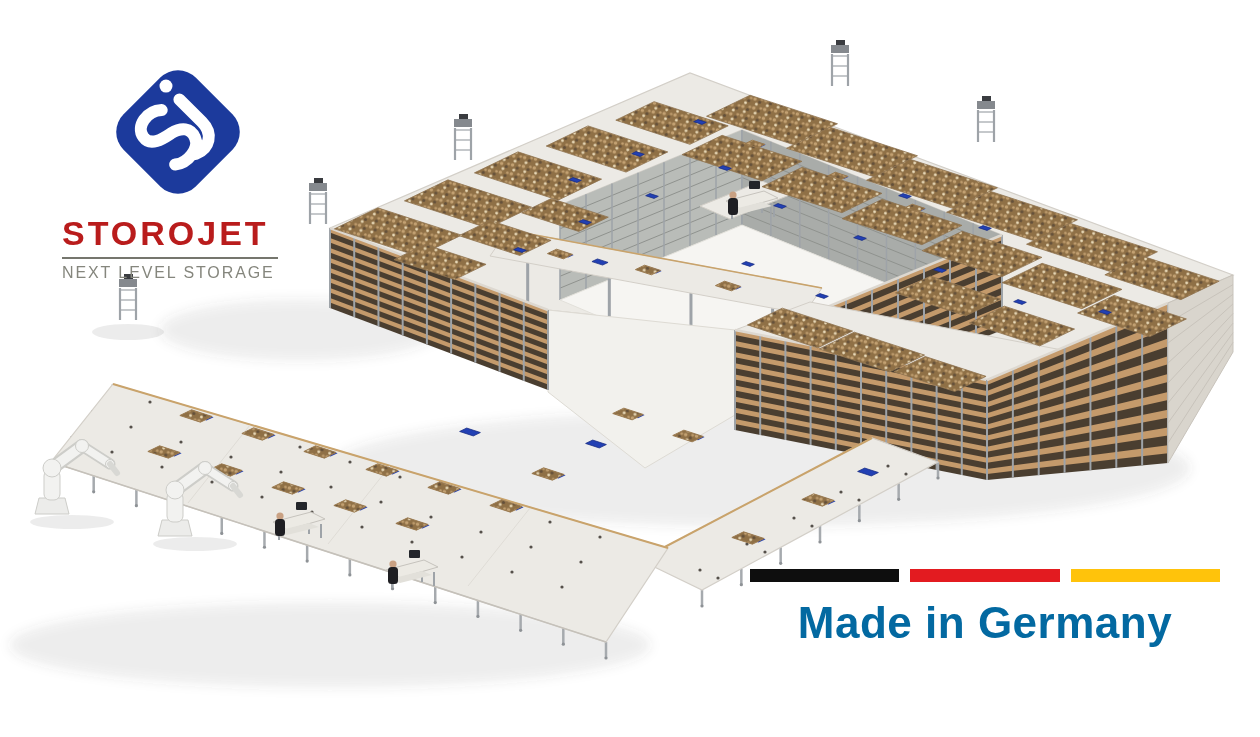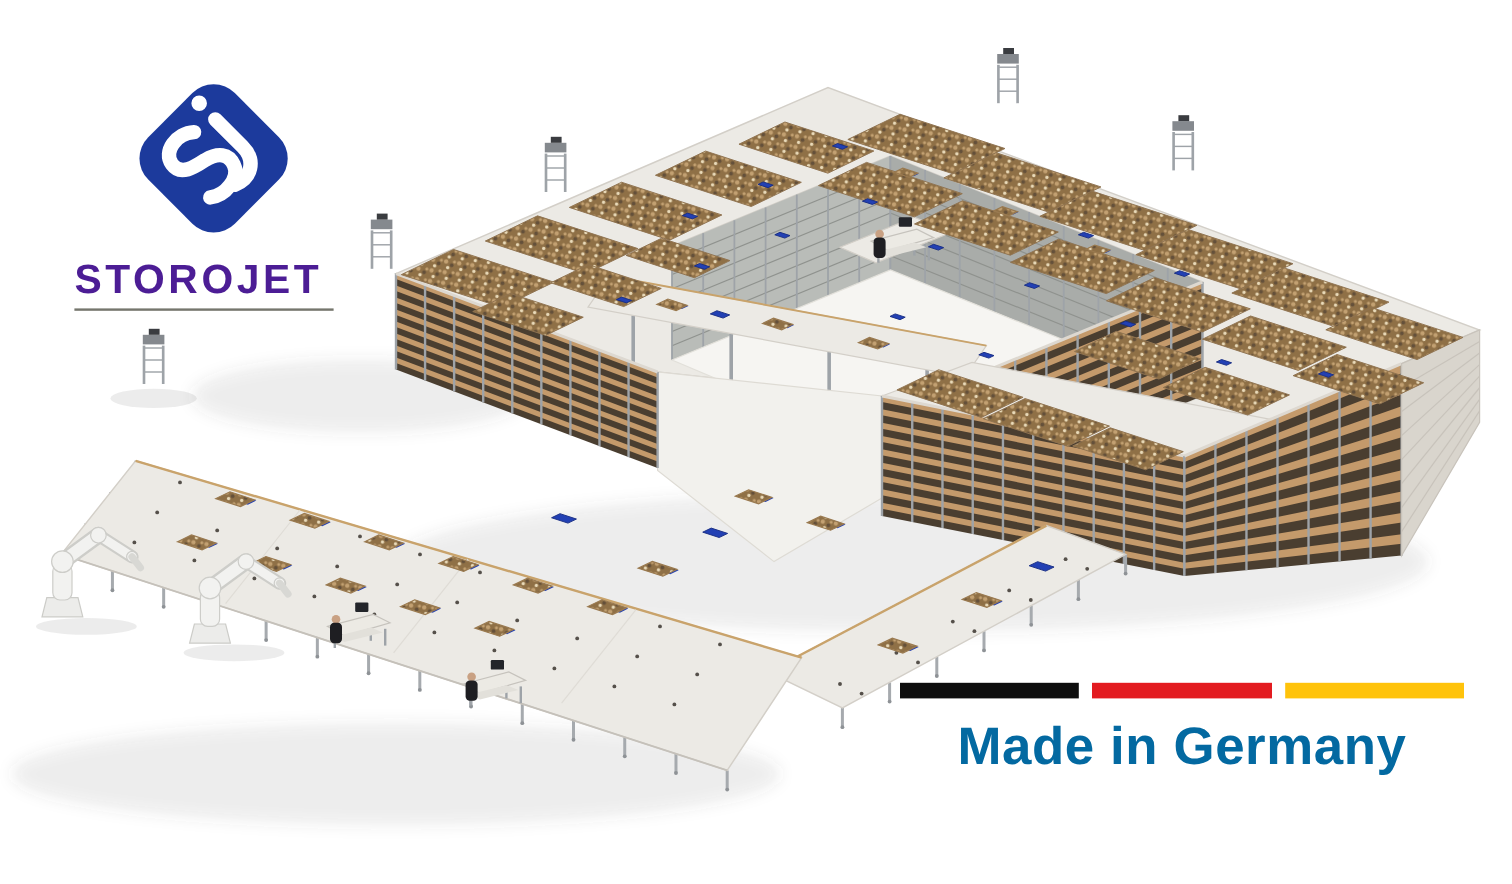--- a/index.html
+++ b/index.html
@@ -475,22 +475,23 @@
 
   <div class="logo">
     <svg class="logo-mark" width="232" height="152" viewBox="-116 -76 232 152">
       <rect x="-51" y="-51" width="102" height="102" rx="25" transform="rotate(45)" fill="#1C3A9C"></rect>
       <g transform="rotate(-45)" fill="none" stroke="#ffffff" stroke-width="12" stroke-linecap="round">
         <path d="M 4 -27 C -7 -37 -26 -34 -28 -21 C -30 -9 -16 -6 -6 -4 C 6 -1 12 6 8 16 C 4 27 -15 29 -25 21"></path>
         <path d="M 24 -22 L 24 10 C 24 26 11 34 -3 28"></path>
         <circle cx="24" cy="-41" r="6.5" fill="#ffffff" stroke="none"></circle>
       </g>
     </svg>
-    <div class="logo-title" style="color: #4c1d95;">STOROJET</div>
+    <div class="logo-title" style="color: #b91c1c;">STOROJET</div>
     <div class="logo-underline" style="background: rgb(117, 118, 109);"></div>
+    <div class="logo-subtitle" style="color: rgb(133, 134, 125);">NEXT LEVEL STORAGE</div>
   </div>
 
   <div class="badge">
     <div class="bars">
       <div class="bar" style="background: rgb(14, 14, 14);"></div>
       <div class="bar" style="background: rgb(227, 27, 32);"></div>
       <div class="bar" style="background: rgb(255, 195, 11);"></div>
     </div>
     <div class="badge-text" style="color: #0369a1;">Made in Germany</div>
   </div>

